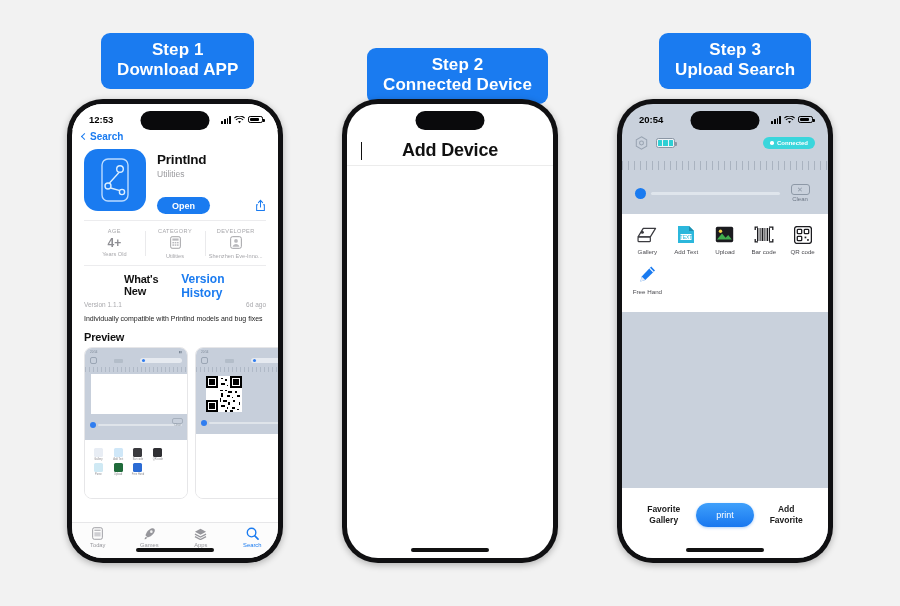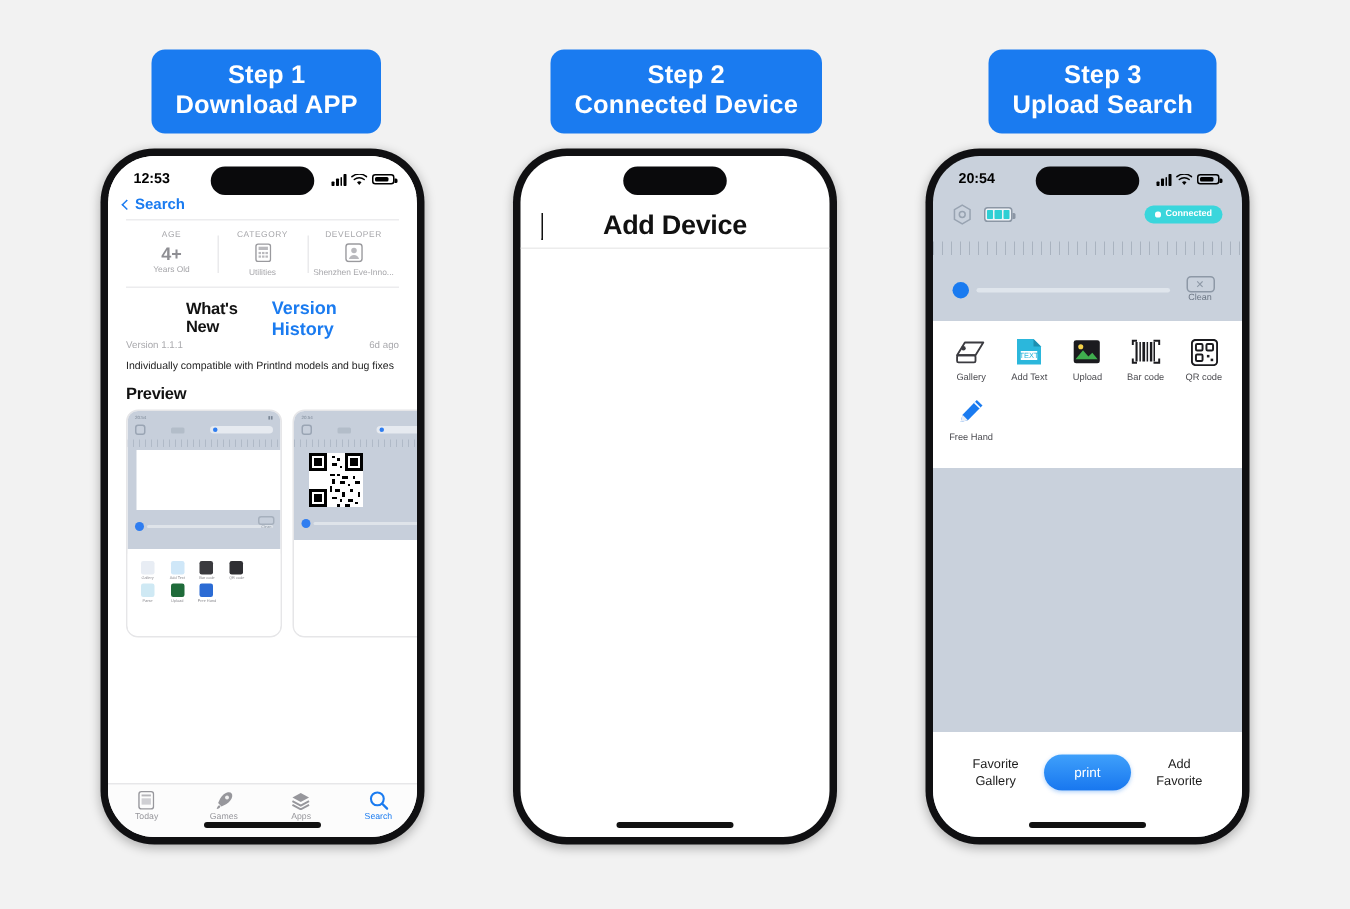--- a/index.html
+++ b/index.html
@@ -215,37 +215,37 @@
   .clean3 { width: 30px; text-align:center; color:#6d7785; font-size:6px; flex:none; }
   .clean3 .cbox { width:19px;height:11px;border:1.2px solid #8d98a6;border-radius:3px;margin:0 auto 1px;display:flex;align-items:center;justify-content:center;font-size:7px;color:#8d98a6; }
   .tools3 { background:#fff; margin-top: 12px; padding: 10px 6px 8px; min-height: 96px; }
   .tools-grid { display:flex; flex-wrap:wrap; }
   .tool { width: 20%; text-align:center; font-size: 6.2px; color:#4b4b50; margin-bottom: 9px; }
   .tool .tico { height: 21px; display:flex; align-items:center; justify-content:center; margin-bottom: 3px; }
   .footer3 {
     position:absolute; bottom: 0; left:0; right:0; height: 70px; background:#fff;
     display:flex; align-items:center; justify-content:space-around; padding: 0 12px 16px;
   }
-  .foot-lbl { font-size: 8.5px; color:#1a1a1a; text-align:center; line-height:1.35; width:54px; }
+  .foot-lbl { font-size: 8.5px; color:#1a1a1a; text-align:center; line-height:1.35; width:54px;font-weight:bold; }
   .print-btn {
     background: linear-gradient(180deg,#3fa0fb,#1877ef);
     color:#fff; font-size: 9px; border-radius: 14px;
     padding: 7px 20px; border:none; box-shadow: 0 1px 3px rgba(24,119,239,.35);
   }
 </style>
 </head>
 <body>
 
 <div class="stage">
 
   <div class="step-badge" style="left:101px; top:33px;">
     <span>Step 1</span>
     <span class="l2">Download APP</span>
   </div>
-  <div class="step-badge" style="left:367px; top:33px;">
+  <div class="step-badge" style="left:367px; top:48px;">
     <span>Step 2</span>
     <span class="l2">Connected Device</span>
   </div>
   <div class="step-badge" style="left:659px; top:33px;">
     <span>Step 3</span>
     <span class="l2">Upload Search</span>
   </div>
 
   <div class="phone p1" style="left:67px; top:99px;">
     <div class="phone-inner">
@@ -269,20 +269,42 @@
               <i></i>
             </span>
         </span>
       </div>
 
       <div class="store-back">
         <span class="chev-l"></span>
         <span>Search</span>
       </div>
 
+      <div class="app-head">
+        <div class="app-icon">
+          <svg width="40" height="48" viewBox="0 0 40 48">
+            <rect x="7" y="3" width="26" height="42" rx="6" fill="none" stroke="#bcdcff" stroke-width="1.4"></rect>
+            <circle cx="25" cy="13" r="3.3" fill="none" stroke="#dcefff" stroke-width="1.4"></circle>
+            <circle cx="13" cy="30" r="3" fill="none" stroke="#dcefff" stroke-width="1.4"></circle>
+            <circle cx="27" cy="36" r="2.6" fill="none" stroke="#dcefff" stroke-width="1.4"></circle>
+            <path d="M24 16.5 14.5 27M15.6 32 25 34.6" stroke="#dcefff" stroke-width="1.3"></path>
+          </svg>
+        </div>
+        <div class="app-meta">
+          <div class="app-title">Printlnd</div>
+          <div class="app-sub">Utilities</div>
+          <div class="app-actions">
+            <button class="open-btn">Open</button>
+            <svg class="share-ico" width="11" height="13" viewBox="0 0 14 16">
+              <path d="M7 1.5v8.5M7 1.5 4.3 4.3M7 1.5l2.7 2.8" stroke="#1a7bf0" stroke-width="1.3" fill="none" stroke-linecap="round"></path>
+              <path d="M3.2 7H2.1v7.4h9.8V7h-1.1" stroke="#1a7bf0" stroke-width="1.3" fill="none" stroke-linecap="round"></path>
+            </svg>
+          </div>
+        </div>
+      </div>
 
       <div class="info-row">
         <div class="info-cell">
           <div class="info-k">AGE</div>
           <div class="info-v">4+</div>
           <div class="info-t">Years Old</div>
         </div>
         <div class="info-cell">
           <div class="info-k">CATEGORY</div>
           <div class="info-v">

